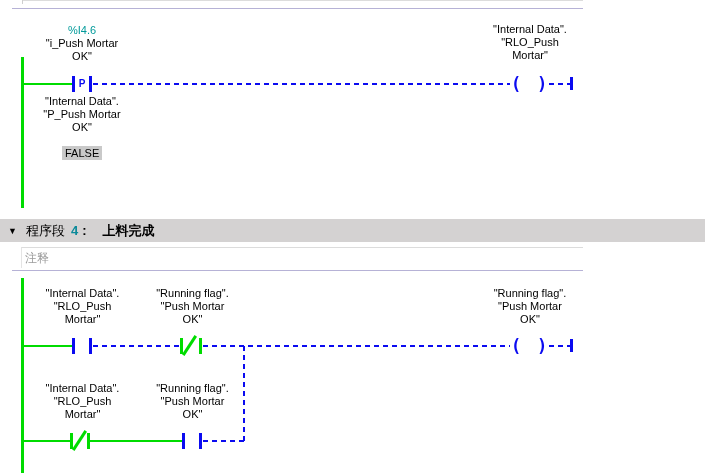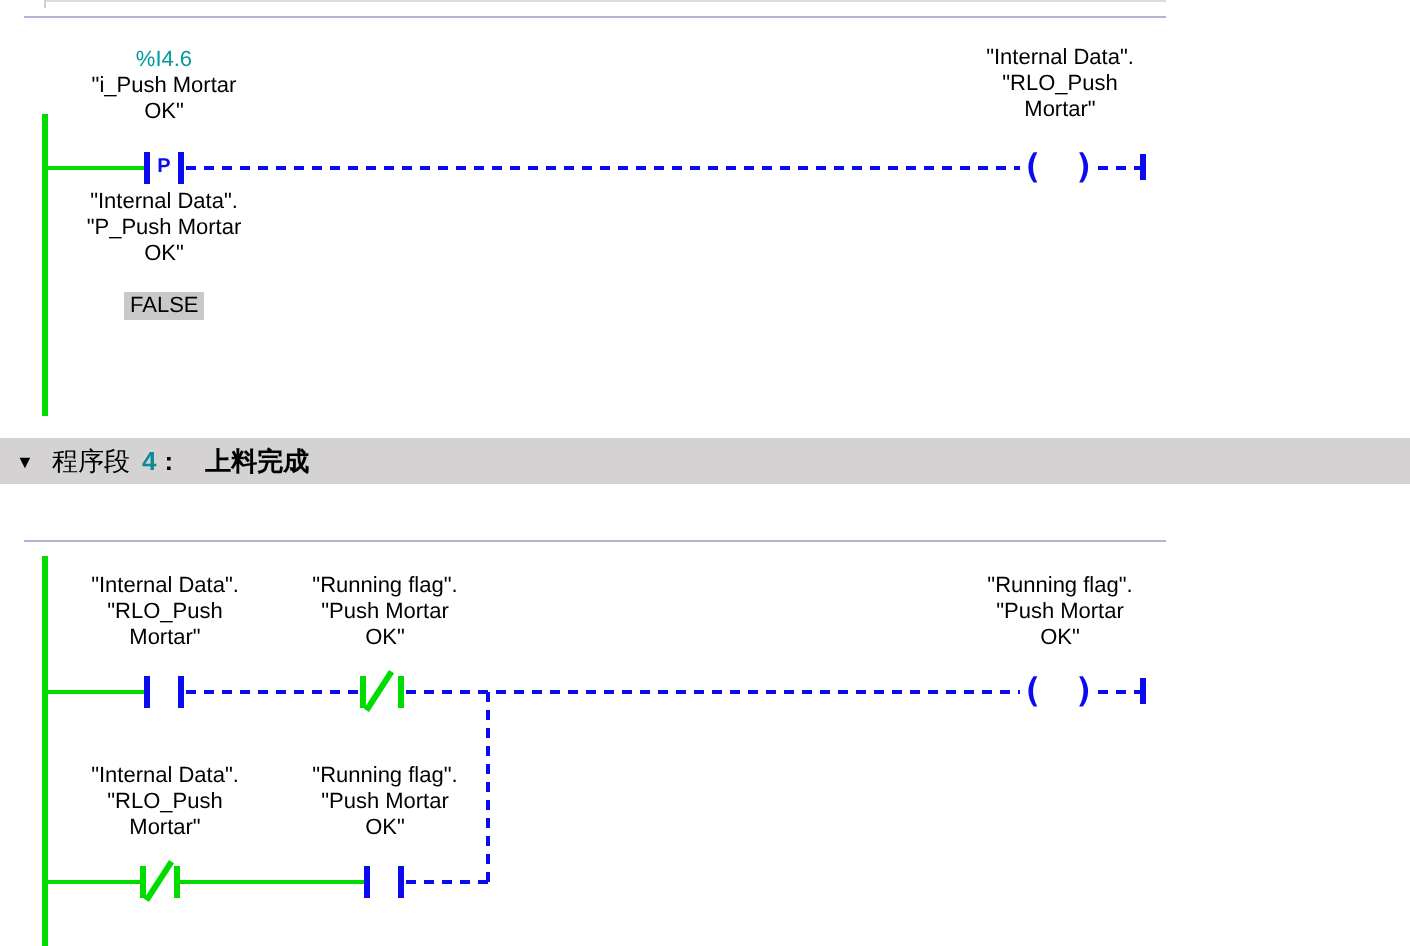--- a/index.html
+++ b/index.html
@@ -76,20 +76,21 @@
   <div class="tick" style="left:570px;top:77px;"></div>
 
   <div id="nethdr">
     <span class="tri">▼</span>
     <b>程序段</b>
     <span class="num">4</span>
     <span class="colon">:</span>
     <span class="title">上料完成</span>
   </div>
 
+  <div id="commentbox">注释</div>
   <div class="sep-lav" style="left:12px;top:270px;width:571px;"></div>
 
   <div class="rail" style="left:21px;top:278px;height:195px;"></div>
 
   <div class="tagblock" style="left:25px;top:287px;width:115px;">
     <div>"Internal Data".</div>
     <div>"RLO_Push</div>
     <div>Mortar"</div>
   </div>
   <div class="tagblock" style="left:135px;top:287px;width:115px;">

